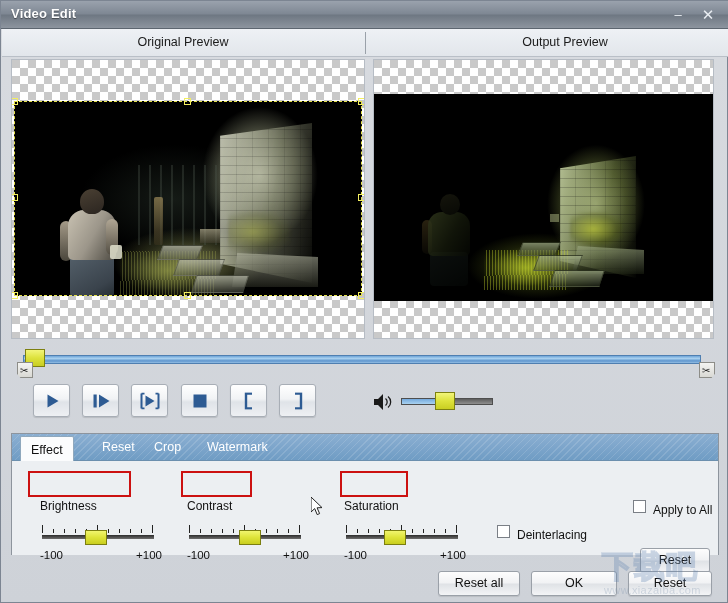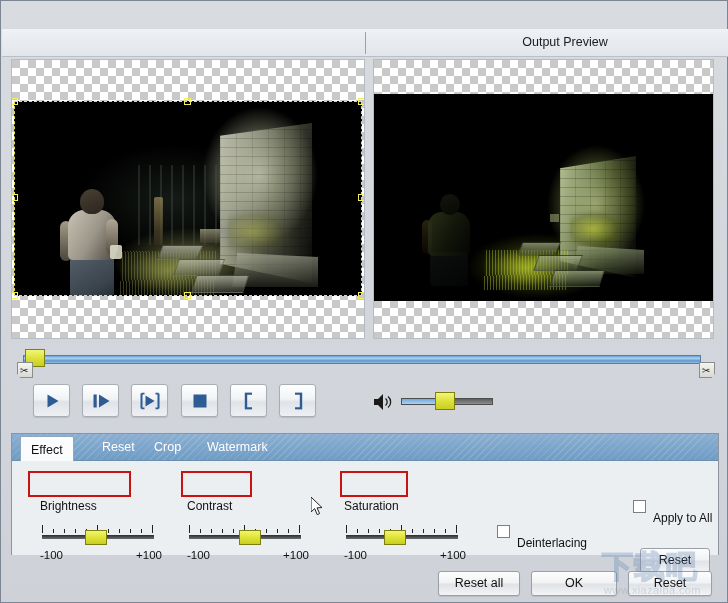--- a/index.html
+++ b/index.html
@@ -372,21 +372,21 @@
   }
   .sg-min { left: 0; text-align: right; }
   .sg-max { right: -2px; margin-left: 45px; }
 
   
   .cbox-row { position: absolute; font-size: 12px; color: #111; }
   .cbox {
     position: absolute; left: 0; top: 1px; width: 13px; height: 13px;
     background: #ffffff; border: 1px solid #7a7f86; cursor: pointer;
   }
-  .cbox-lbl { position: absolute; left: 20px; top: 12px; white-space: nowrap; }
+  .cbox-lbl { position: absolute; left: 20px; top: 4px; white-space: nowrap; }
   .row-deint { left: 485px; top: 63px; }
   .row-apply { left: 621px; top: 38px; }
 
   .reset-btn {
     position: absolute; left: 628px; top: 87px; width: 70px; height: 25px;
     background: linear-gradient(180deg,#fdfdfd 0%, #f0f1f3 48%, #dfe2e6 52%, #f2f3f5 100%);
     border: 1px solid #9aa0a8; border-radius: 3px;
     font-size: 12.5px; color: #111; line-height: 23px; text-align: center; cursor: pointer;
   }
 
@@ -419,22 +419,28 @@
   }
 
   
   .cursor { position: absolute; left: 310px; top: 496px; width: 14px; height: 20px; }
 </style>
 </head>
 <body>
 
 <div id="app">
 
+  <div class="titlebar">
+    <div class="tb-title">Video Edit</div>
+    <div class="tb-btn tb-min">–</div>
+    <div class="tb-btn tb-close">✕</div>
+  </div>
 
   <div class="preview-head">
+    <div class="ph-label ph-left">Original Preview</div>
     <div class="ph-divider"></div>
     <div class="ph-label ph-right">Output Preview</div>
   </div>
 
   <div class="preview-wrap pv-left">
     <div class="video vid-left">
       <div class="scene-orig">
         <div class="fence"></div>
         <div class="wall">
             <div class="wall-brick"></div>

